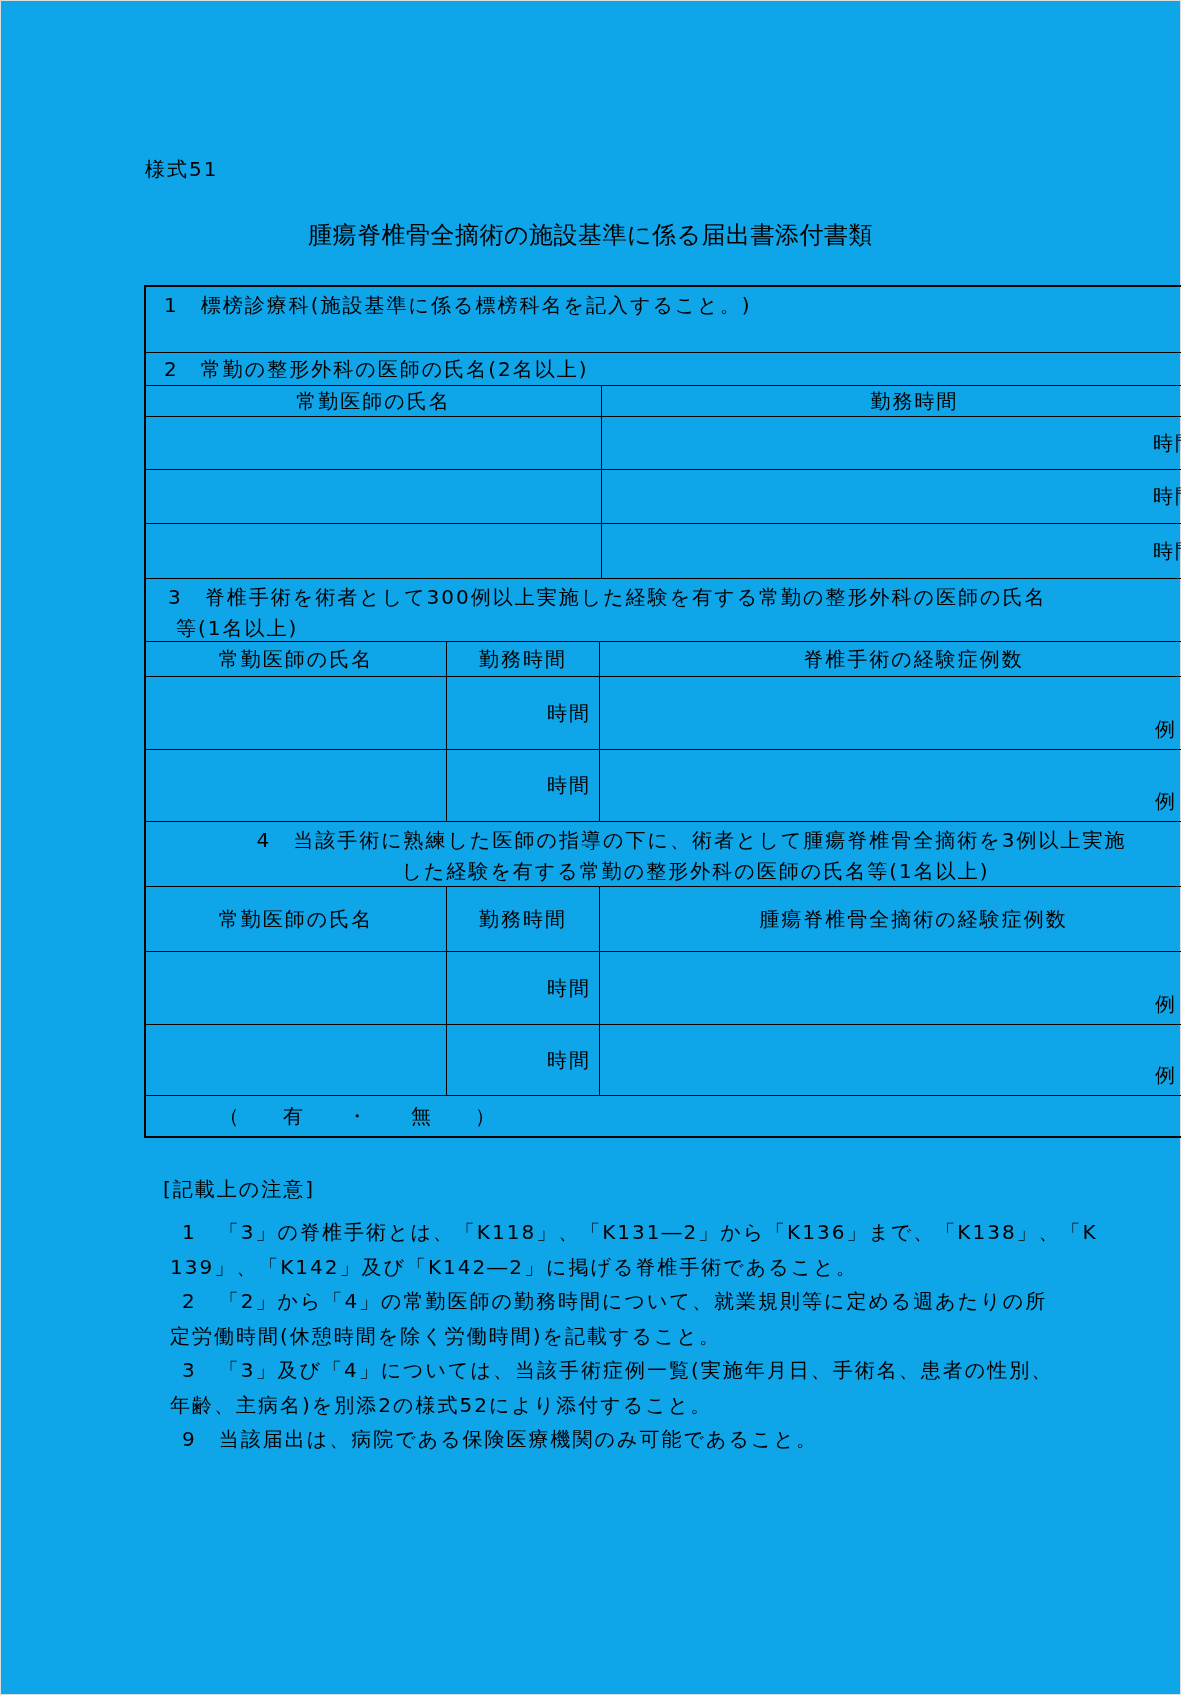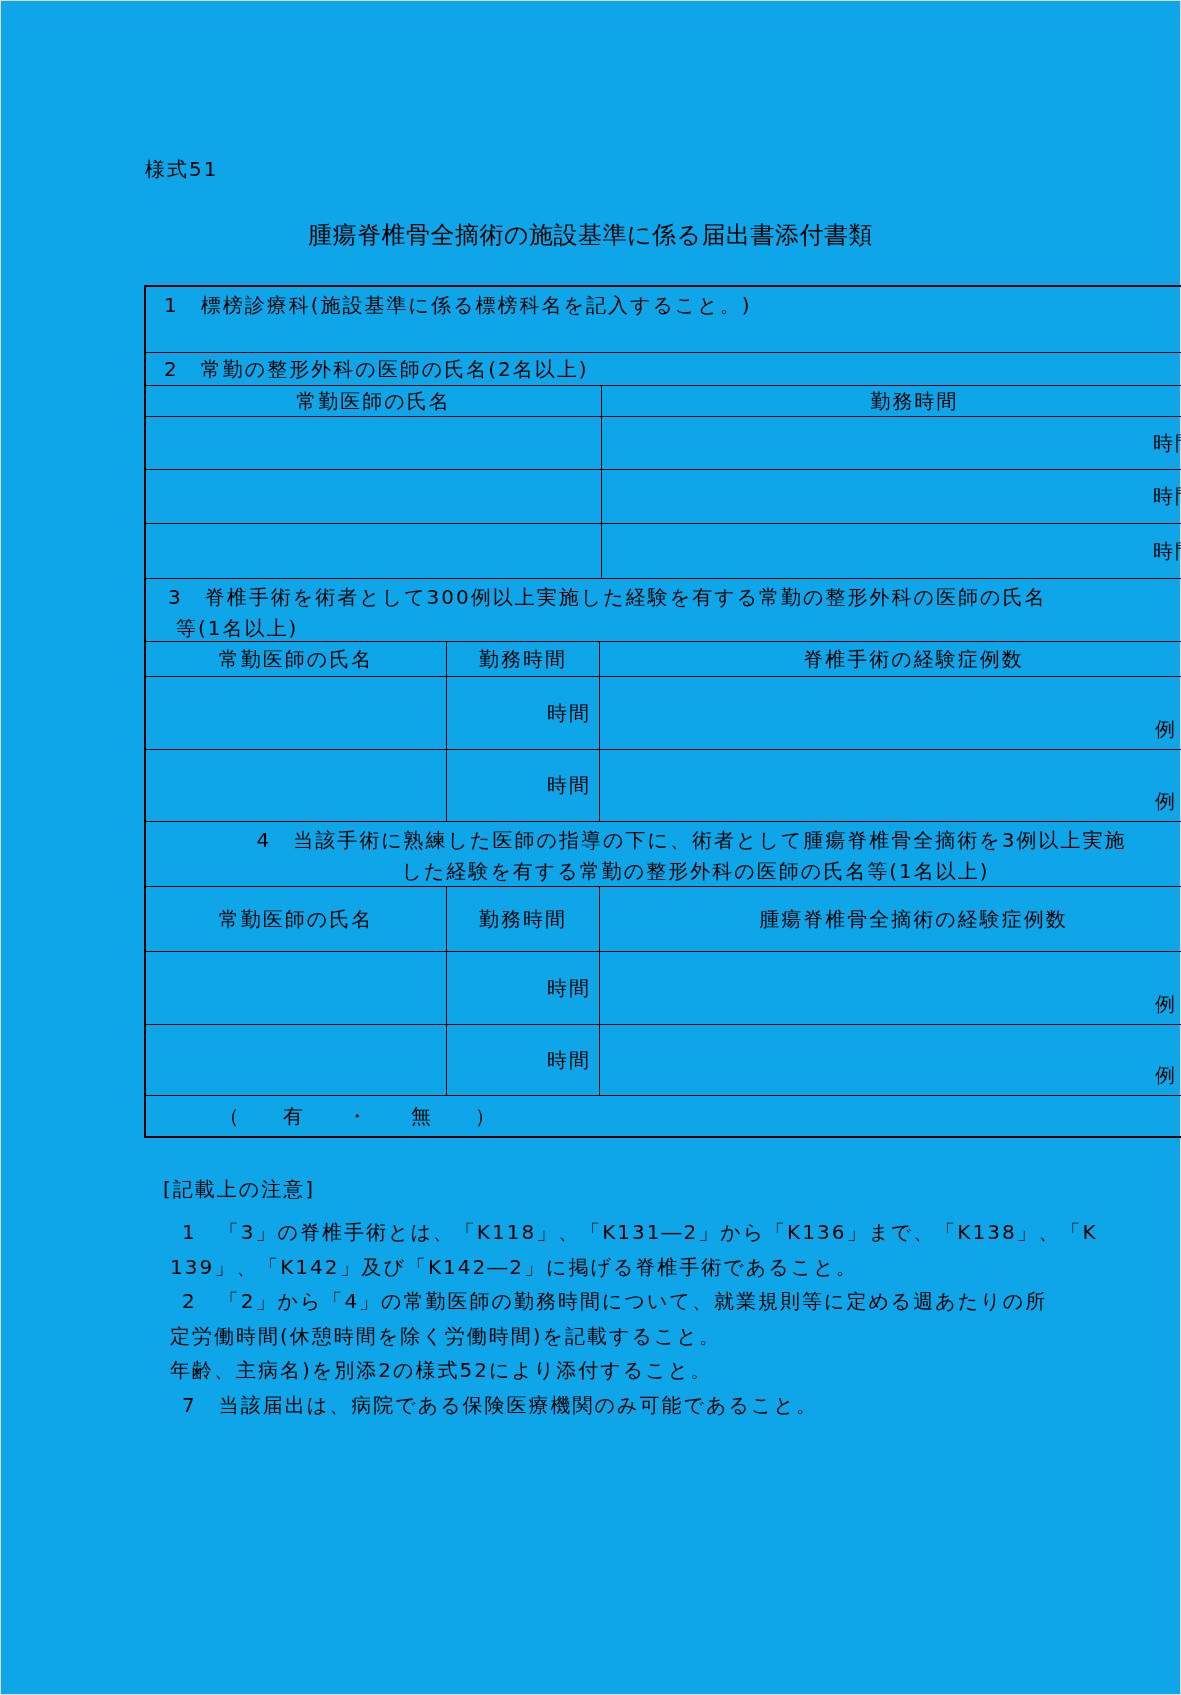--- a/index.html
+++ b/index.html
@@ -166,17 +166,18 @@
     </div>
 
   </div>
 
   <div class="notes">
     <div class="notes-heading txt">[記載上の注意]</div>
     <div class="note-line nl-num txt">1　「3」の脊椎手術とは、「K118」、「K131―2」から「K136」まで、「K138」、「K</div>
     <div class="note-line nl-cont txt">139」、「K142」及び「K142―2」に掲げる脊椎手術であること。</div>
     <div class="note-line nl-num txt">2　「2」から「4」の常勤医師の勤務時間について、就業規則等に定める週あたりの所</div>
     <div class="note-line nl-cont txt">定労働時間(休憩時間を除く労働時間)を記載すること。</div>
+    <div class="note-line nl-num txt">3　「3」及び「4」については、当該手術症例一覧(実施年月日、手術名、患者の性別、</div>
     <div class="note-line nl-cont txt">年齢、主病名)を別添2の様式52により添付すること。</div>
-    <div class="note-line nl-num txt">7　当該届出は、病院である保険医療機関のみ可能であること。</div>
+    <div class="note-line nl-num txt">9　当該届出は、病院である保険医療機関のみ可能であること。</div>
   </div>
 
 </div>
 
 </body></html>

